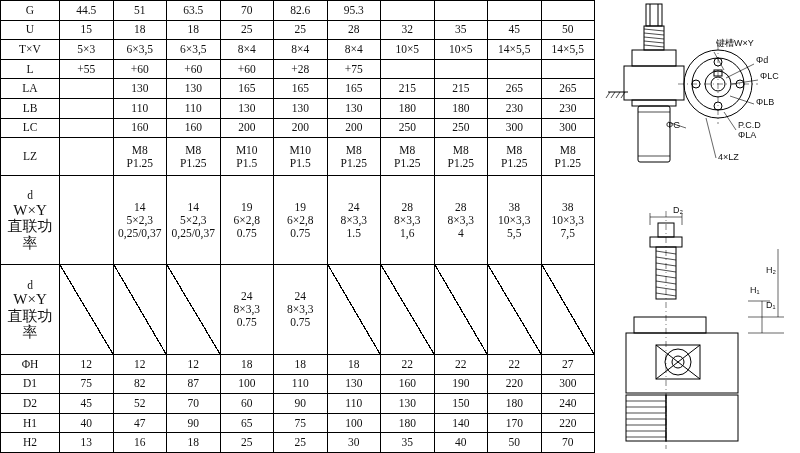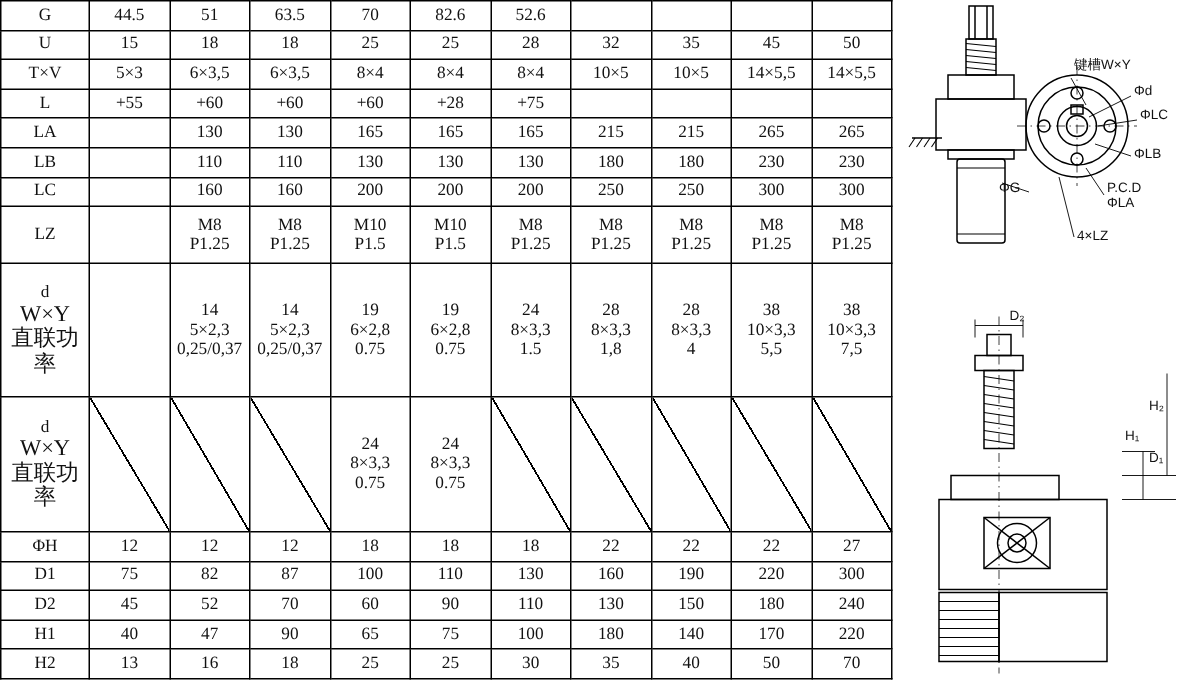--- a/index.html
+++ b/index.html
@@ -78,21 +78,21 @@
             <td>
               <span class="ln">63.5</span>
             </td>
             <td>
               <span class="ln">70</span>
             </td>
             <td>
               <span class="ln">82.6</span>
             </td>
             <td>
-              <span class="ln">52.6</span>
+              <span class="ln">95.3</span>
             </td>
             <td class="blank"></td>
             <td class="blank"></td>
             <td class="blank"></td>
             <td class="blank"></td>
           </tr>
           <tr>
             <td class="lbl">
               <span class="ln">U</span>
             </td>
@@ -358,21 +358,21 @@
               <span class="ln">0.75</span>
             </td>
             <td>
               <span class="ln">24</span>
               <span class="ln">8×3,3</span>
               <span class="ln">1.5</span>
             </td>
             <td>
               <span class="ln">28</span>
               <span class="ln">8×3,3</span>
-              <span class="ln">1,8</span>
+              <span class="ln">1,6</span>
             </td>
             <td>
               <span class="ln">28</span>
               <span class="ln">8×3,3</span>
               <span class="ln">4</span>
             </td>
             <td>
               <span class="ln">38</span>
               <span class="ln">10×3,3</span>
               <span class="ln">5,5</span>

